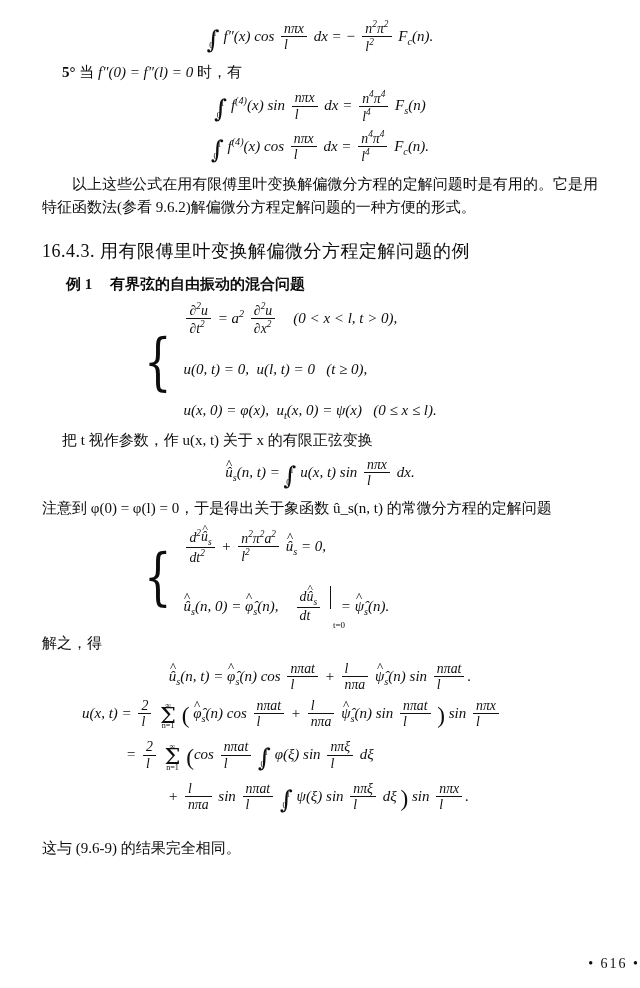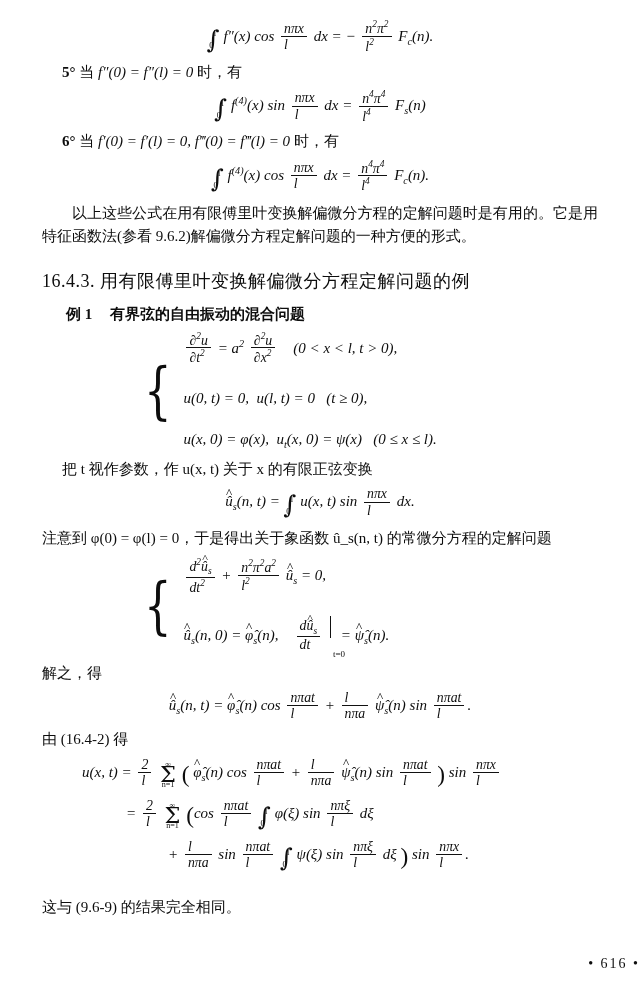--- a/index.html
+++ b/index.html
@@ -231,26 +231,20 @@
     </div>
     <div class="eq-center">
       <span class="math">
         <span class="intg">∫<span class="lim top">l</span><span class="lim bot">0</span></span>
         f<sup>(4)</sup>(x) sin <span class="frac"><span class="num">nπx</span><span class="den">l</span></span>
         dx = <span class="frac"><span class="num">n<sup>4</sup>π<sup>4</sup></span><span class="den">l<sup>4</sup></span></span>
         F<sub>s</sub>(n)
       </span>
     </div>
 
-    <div class="para note-left tight">
-      <span class="bold">6°</span>
-      <span>当</span>
-      <span class="math">f′(0) = f′(l) = 0, f‴(0) = f‴(l) = 0</span>
-      <span>时，有</span>
-    </div>
     <div class="eq-center">
       <span class="math">
         <span class="intg">∫<span class="lim top">l</span><span class="lim bot">0</span></span>
         f<sup>(4)</sup>(x) cos <span class="frac"><span class="num">nπx</span><span class="den">l</span></span>
         dx = <span class="frac"><span class="num">n<sup>4</sup>π<sup>4</sup></span><span class="den">l<sup>4</sup></span></span>
         F<sub>c</sub>(n).
       </span>
     </div>
 
     <div class="para indent">以上这些公式在用有限傅里叶变换解偏微分方程的定解问题时是有用的。它是用特征函数法(参看 9.6.2)解偏微分方程定解问题的一种方便的形式。</div>
@@ -317,21 +311,20 @@
     <div class="eq-center">
       <span class="math">
         <span class="hat">û</span><sub>s</sub>(n, t) = <span class="hat">φ̂</span><sub>s</sub>(n) cos
         <span class="frac"><span class="num">nπat</span><span class="den">l</span></span>
         + <span class="frac"><span class="num">l</span><span class="den">nπa</span></span>
         <span class="hat">ψ̂</span><sub>s</sub>(n) sin
         <span class="frac"><span class="num">nπat</span><span class="den">l</span></span>.
       </span>
     </div>
 
-    <div class="para tight">由 (16.4-2) 得</div>
 
     <div class="eq-left" style="margin-left:40px;">
       <div class="math" style="margin:4px 0;">
         u(x, t) = <span class="frac"><span class="num">2</span><span class="den">l</span></span>
         <span class="sum">Σ<span class="lim top">∞</span><span class="lim bot">n=1</span></span>
         <span class="big-paren">(</span>
         <span class="hat">φ̂</span><sub>s</sub>(n) cos <span class="frac"><span class="num">nπat</span><span class="den">l</span></span>
         + <span class="frac"><span class="num">l</span><span class="den">nπa</span></span>
         <span class="hat">ψ̂</span><sub>s</sub>(n) sin <span class="frac"><span class="num">nπat</span><span class="den">l</span></span>
         <span class="big-paren">)</span> sin <span class="frac"><span class="num">nπx</span><span class="den">l</span></span>

